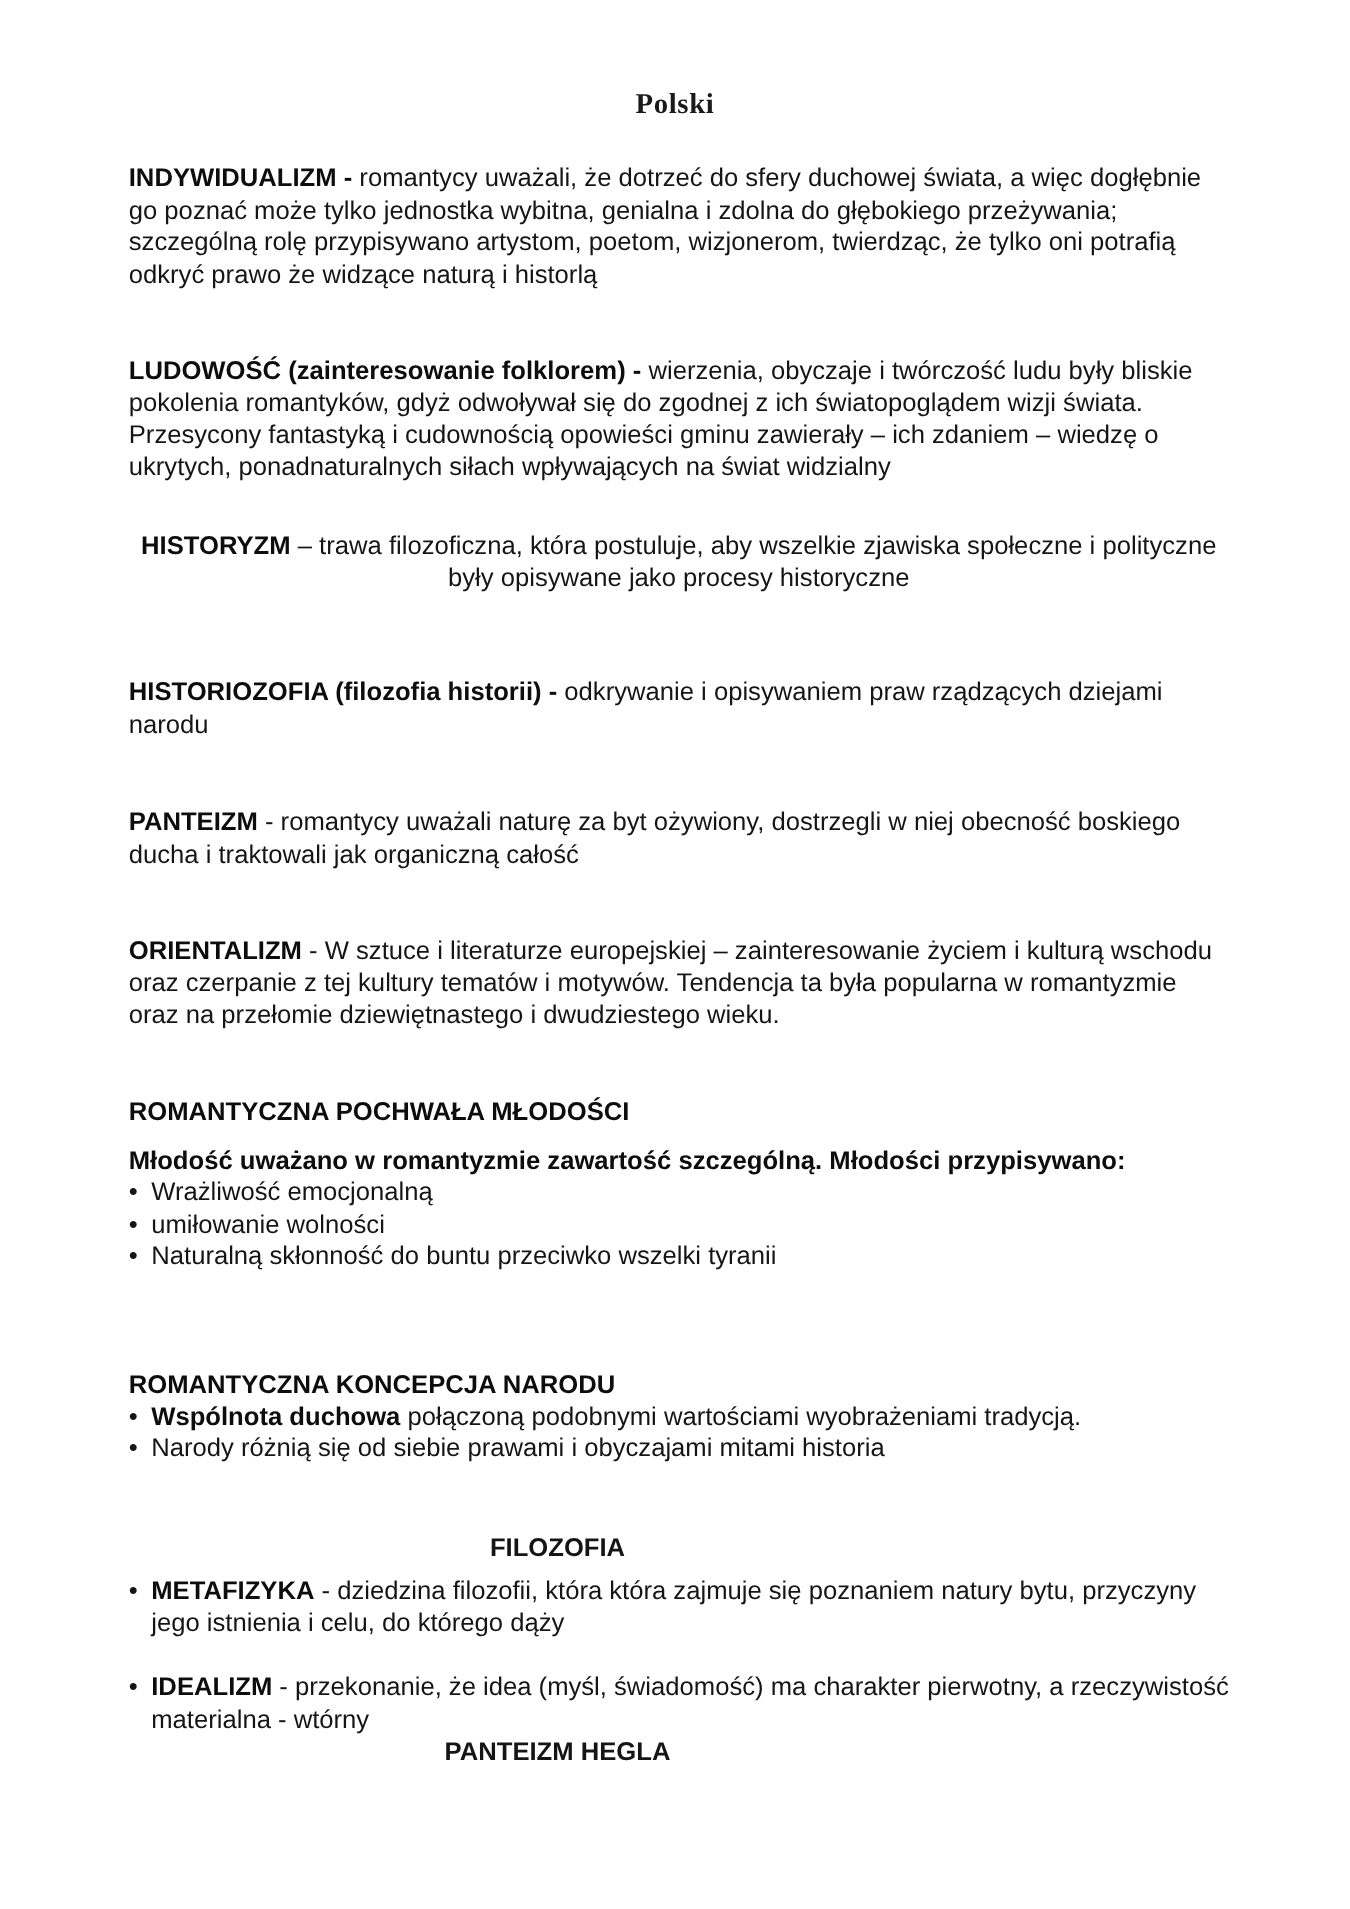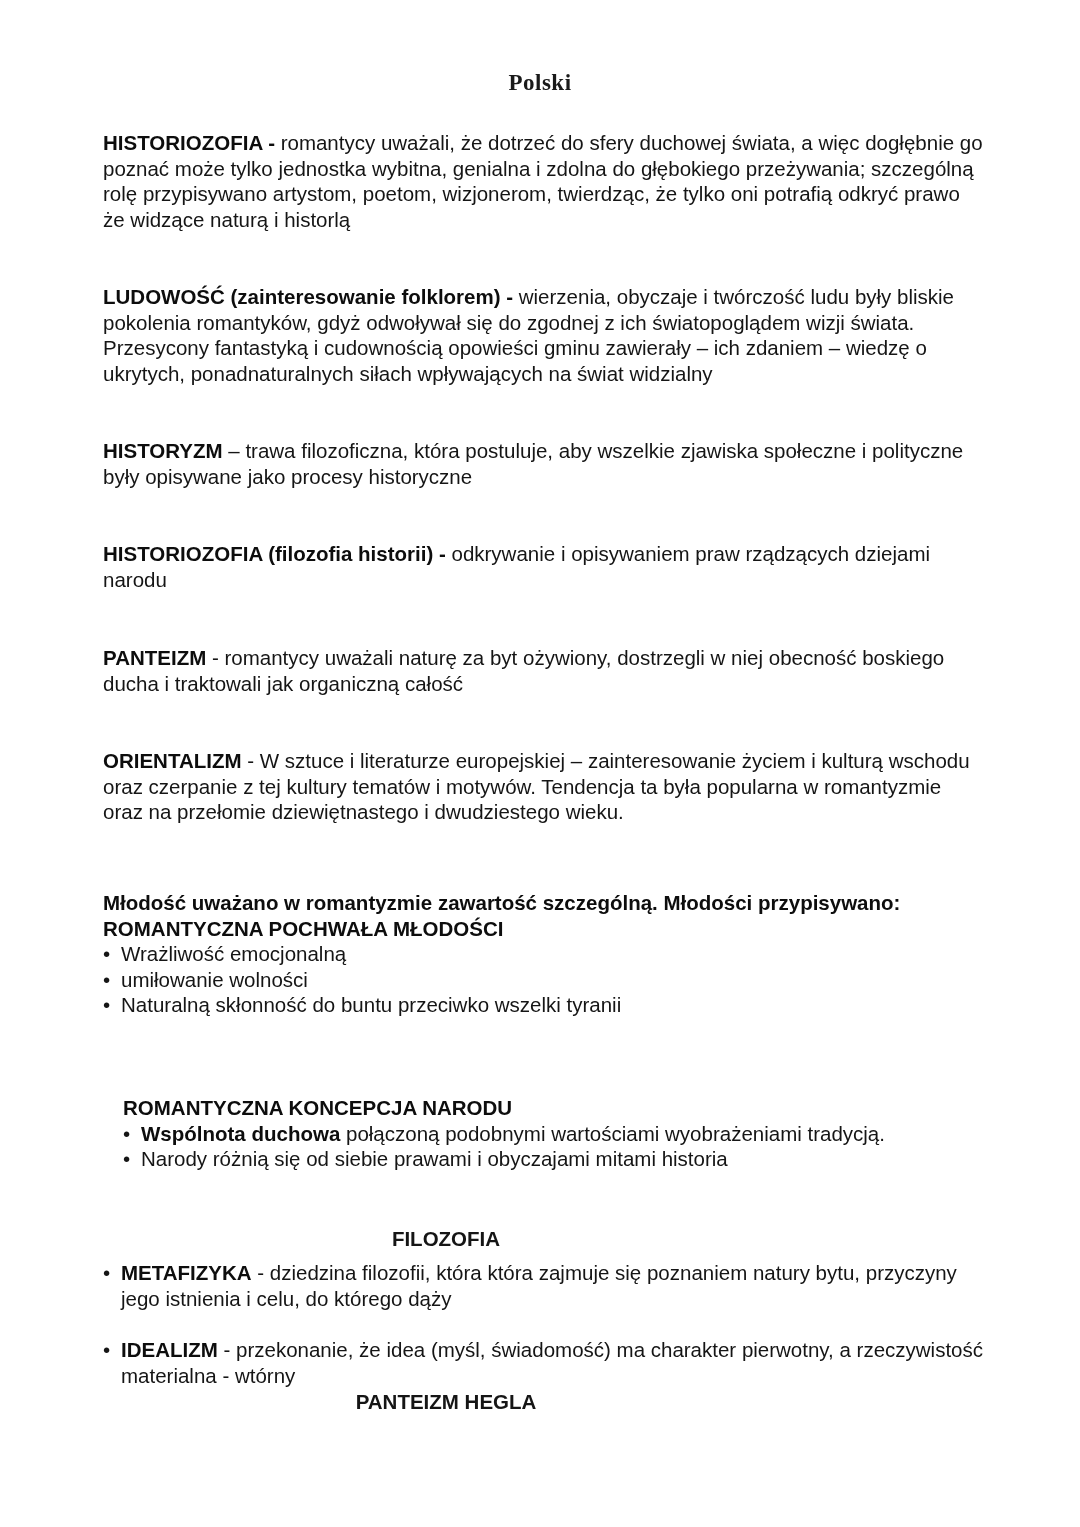--- a/index.html
+++ b/index.html
@@ -20,61 +20,61 @@
     .bullet-dot { width: 18px; flex: 0 0 18px; }
     .bullet-body { flex: 1; }
     .center-head { position: absolute; left: 0; width: 892px; text-align: center; font-weight: bold; }
   </style>
 </head>
 <body>
 
 <div class="page-title">Polski</div>
 
 <div class="block text" style="top:130px;">
-  <span class="b">HISTORIOZOFIA -</span><span> romantycy uważali, że dotrzeć do sfery duchowej świata, a więc dogłębnie go poznać może tylko jednostka wybitna, genialna i zdolna do głębokiego przeżywania; szczególną rolę przypisywano artystom, poetom, wizjonerom, twierdząc, że tylko oni potrafią odkryć prawo że widzące naturą i historlą</span>
+  <span class="b">INDYWIDUALIZM -</span><span> romantycy uważali, że dotrzeć do sfery duchowej świata, a więc dogłębnie go poznać może tylko jednostka wybitna, genialna i zdolna do głębokiego przeżywania; szczególną rolę przypisywano artystom, poetom, wizjonerom, twierdząc, że tylko oni potrafią odkryć prawo że widzące naturą i historlą</span>
 </div>
 
 <div class="block text" style="top:284px;">
   <span class="b">LUDOWOŚĆ (zainteresowanie folklorem) -</span><span> wierzenia, obyczaje i twórczość ludu były bliskie pokolenia romantyków, gdyż odwoływał się do zgodnej z ich światopoglądem wizji świata. Przesycony fantastyką i cudownością opowieści gminu zawierały – ich zdaniem – wiedzę o ukrytych, ponadnaturalnych siłach wpływających na świat widzialny</span>
 </div>
 
-<div class="block text" style="top:438px;">
+<div class="block text" style="top:424px;text-align:center;">
   <span class="b">HISTORYZM</span><span> – trawa filozoficzna, która postuluje, aby wszelkie zjawiska społeczne i polityczne były opisywane jako procesy historyczne</span>
 </div>
 
 <div class="block text" style="top:541px;">
   <span class="b">HISTORIOZOFIA (filozofia historii) -</span><span> odkrywanie i opisywaniem praw rządzących dziejami narodu</span>
 </div>
 
 <div class="block text" style="top:645px;">
   <span class="b">PANTEIZM</span><span> - romantycy uważali naturę za byt ożywiony, dostrzegli w niej obecność boskiego ducha i traktowali jak organiczną całość</span>
 </div>
 
 <div class="block text" style="top:748px;">
   <span class="b">ORIENTALIZM</span><span> - W sztuce i literaturze europejskiej – zainteresowanie życiem i kulturą wschodu oraz czerpanie z tej kultury tematów i motywów. Tendencja ta była popularna w romantyzmie oraz na przełomie dziewiętnastego i dwudziestego wieku.</span>
 </div>
 
 <div class="block text" style="top:877px;">
+  <div class="b">ROMANTYCZNA POCHWAŁA MŁODOŚCI</div>
   <div class="b" style="margin-top:13px;">Młodość uważano w romantyzmie zawartość szczególną. Młodości przypisywano:</div>
-  <div class="b">ROMANTYCZNA POCHWAŁA MŁODOŚCI</div>
   <div class="bullet-line">
     <span class="bullet-dot">•</span>
     <span class="bullet-body">Wrażliwość emocjonalną</span>
   </div>
   <div class="bullet-line">
     <span class="bullet-dot">•</span>
     <span class="bullet-body">umiłowanie wolności</span>
   </div>
   <div class="bullet-line">
     <span class="bullet-dot">•</span>
     <span class="bullet-body">Naturalną skłonność do buntu przeciwko wszelki tyranii</span>
   </div>
 </div>
 
-<div class="block text" style="top:1095px;margin-left:20px;">
+<div class="block text" style="top:1095px;">
   <div class="b">ROMANTYCZNA KONCEPCJA NARODU</div>
   <div class="bullet-line">
     <span class="bullet-dot">•</span>
     <span class="bullet-body"><span class="b">Wspólnota duchowa</span><span> połączoną podobnymi wartościami wyobrażeniami tradycją.</span></span>
   </div>
   <div class="bullet-line">
     <span class="bullet-dot">•</span>
     <span class="bullet-body"><span>Narody różnią się od siebie prawami i obyczajami mitami historia</span></span>
   </div>
 </div>

